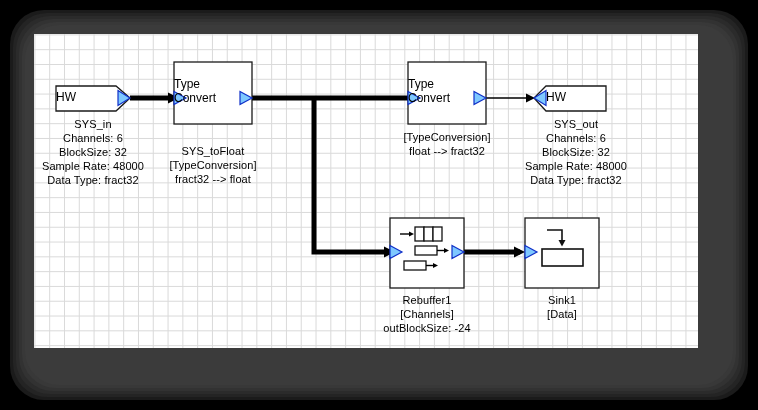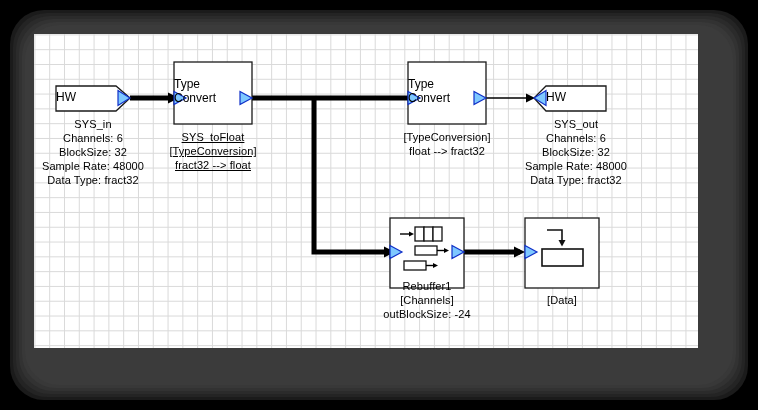--- a/index.html
+++ b/index.html
@@ -189,43 +189,44 @@
     <div class="in-box-text" style="left:512px; top:57px; width:60px;">HW</div>
 
     <div class="node-label" style="left:-13px; top:83px; width:144px;">
       <div>SYS_in</div>
       <div>Channels: 6</div>
       <div>BlockSize: 32</div>
       <div>Sample Rate: 48000</div>
       <div>Data Type: fract32</div>
     </div>
 
-    <div class="node-label" style="left:109px; top:96px; width:140px;text-decoration:underline;">
+    <div class="node-label" style="left:109px; top:110px; width:140px;">
       <div>SYS_toFloat</div>
       <div>[TypeConversion]</div>
       <div>fract32 --&gt; float</div>
     </div>
 
     <div class="node-label" style="left:343px; top:96px; width:140px;">
       <div>[TypeConversion]</div>
       <div>float --&gt; fract32</div>
     </div>
 
     <div class="node-label" style="left:470px; top:83px; width:144px;">
       <div>SYS_out</div>
       <div>Channels: 6</div>
       <div>BlockSize: 32</div>
       <div>Sample Rate: 48000</div>
       <div>Data Type: fract32</div>
     </div>
 
-    <div class="node-label" style="left:323px; top:245px; width:140px;">
+    <div class="node-label" style="left:323px; top:259px; width:140px;">
       <div>Rebuffer1</div>
       <div>[Channels]</div>
       <div>outBlockSize: -24</div>
     </div>
 
     <div class="node-label" style="left:468px; top:259px; width:120px;">
+      <div>Sink1</div>
       <div>[Data]</div>
     </div>
 
   </div>
 </div>
 
 </body></html>

